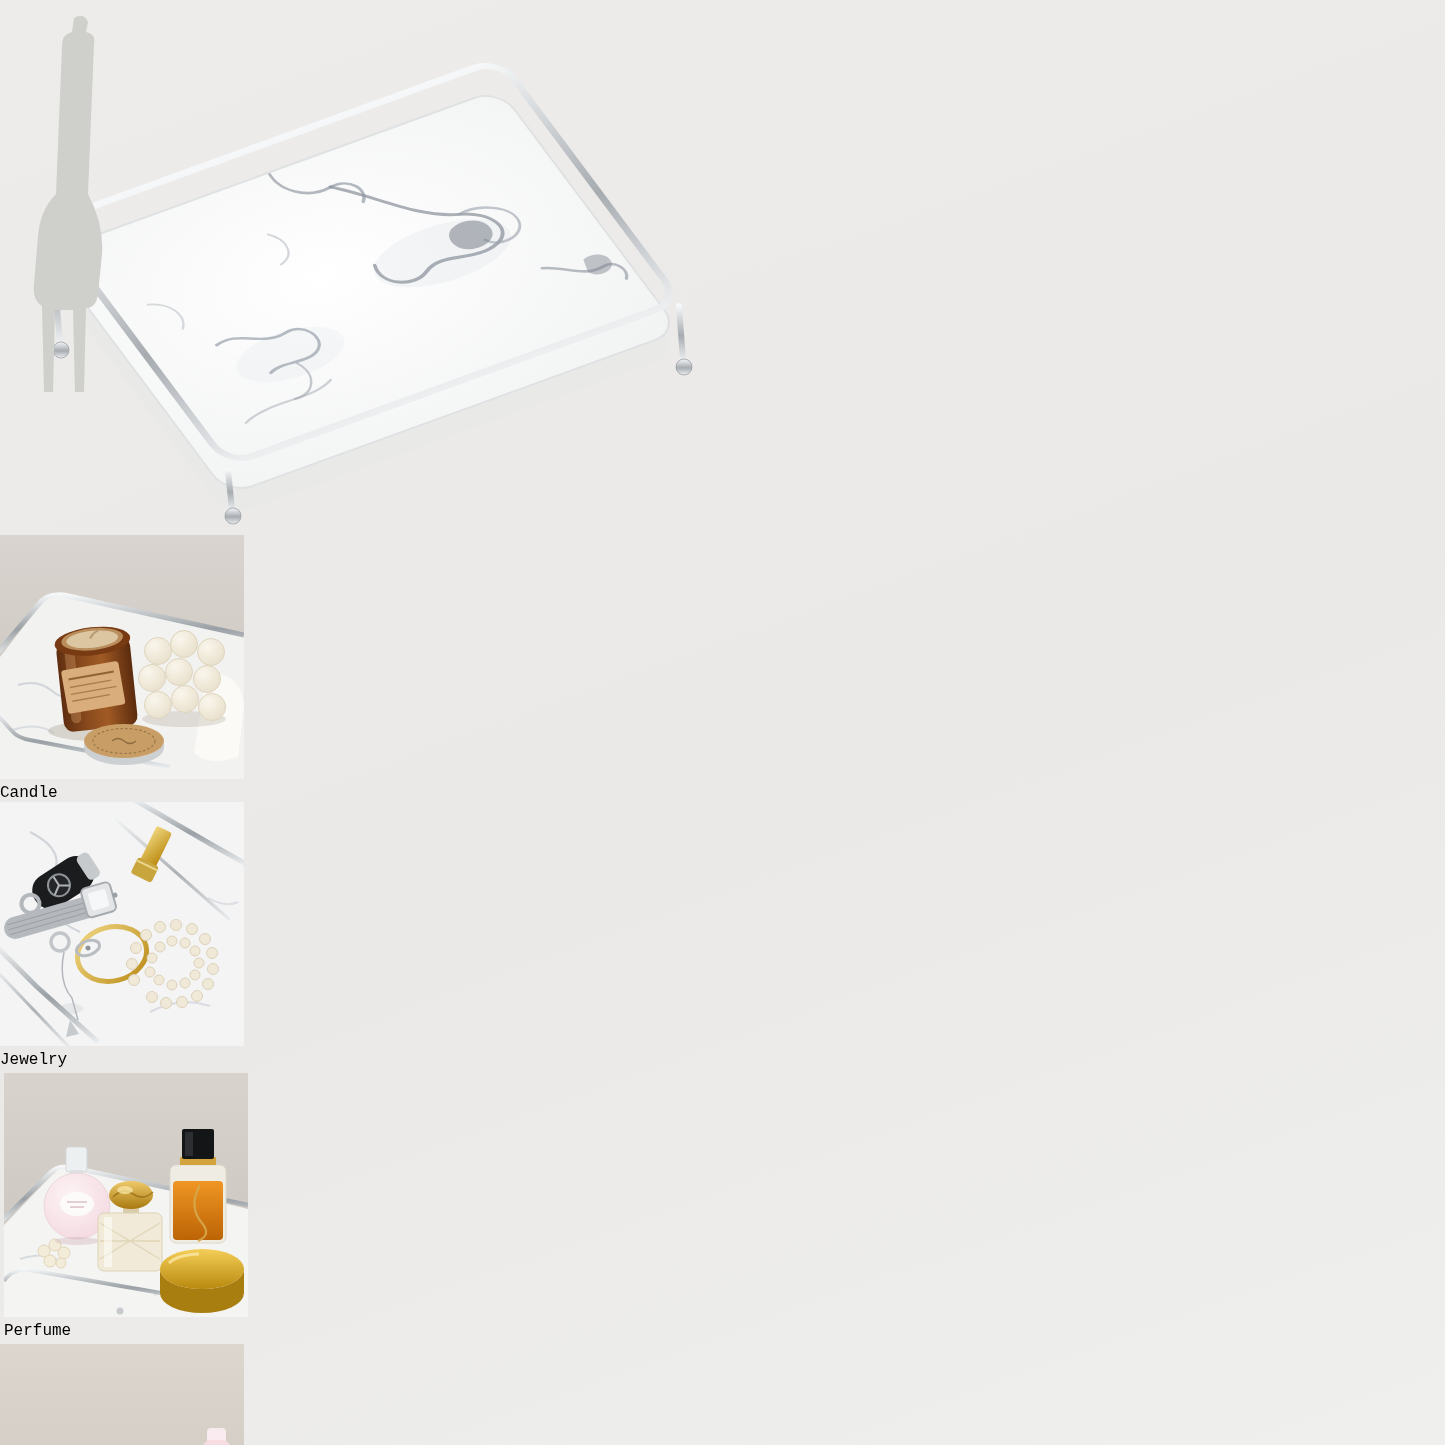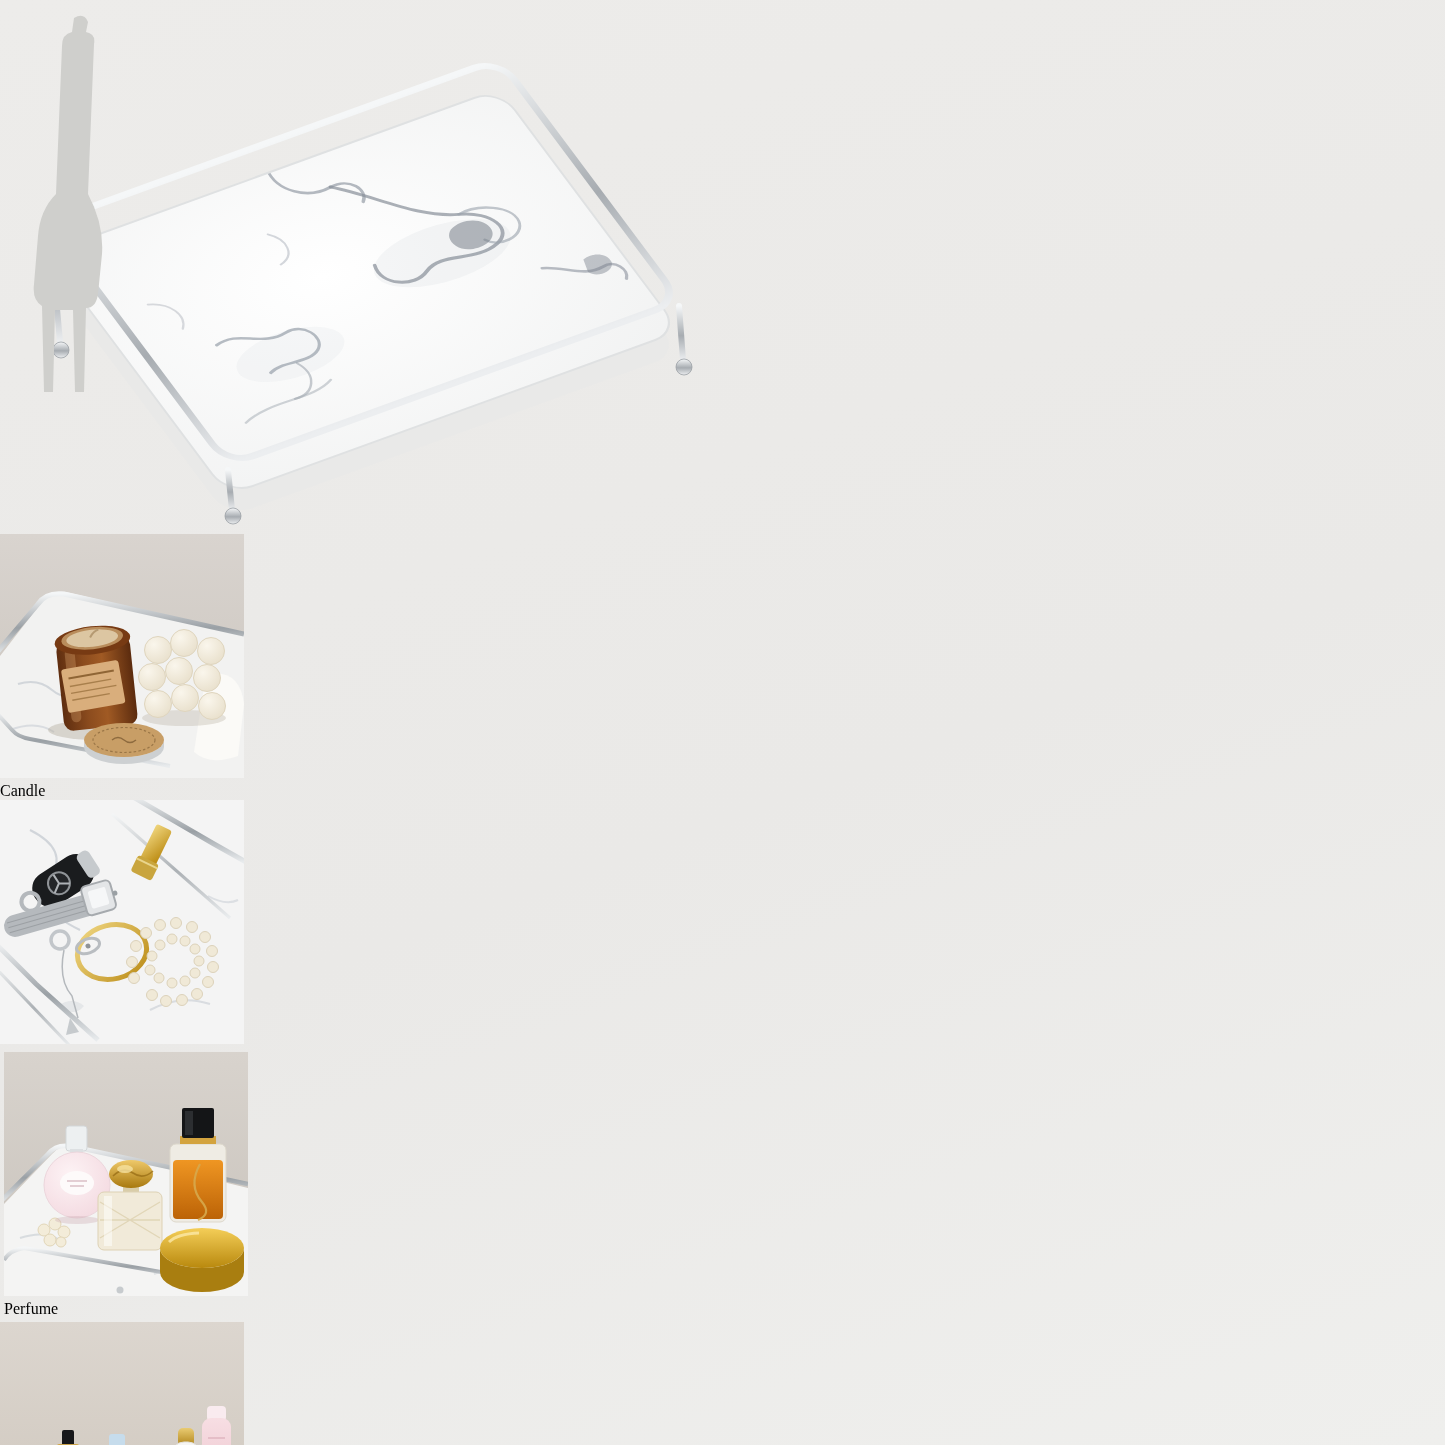--- a/index.html
+++ b/index.html
@@ -1,19 +1,19 @@
 <!DOCTYPE html>
 <html><head>
 <meta charset="utf-8">
 <style>
   html,body{margin:0;padding:0;background:#e9e8e6;}
   .stage{
     position:relative;width:1445px;height:1445px;overflow:hidden;
     background:linear-gradient(160deg,#edecea 0%,#eae9e7 55%,#efefed 100%);
-    font-family:Liberation Serif, serif;
+    font-family:Liberation Mono, monospace;
   }
   
   .bgshape{position:absolute;pointer-events:none;}
   .bg-right-panel{left:1196px;top:-20px;width:280px;height:1490px;
     background:linear-gradient(180deg,#e2e2e0 0%,#e6e6e4 60%,#eary;}
   .bg-right-panel{background:linear-gradient(180deg,#e1e1df 0%,#e6e6e4 60%,#eaeae8 100%);filter:blur(7px);}
   .bg-sofa-1{left:-50px;top:540px;width:350px;height:240px;background:#f7f7f6;border-radius:42px;filter:blur(15px);}
   .bg-cushion{left:295px;top:548px;width:150px;height:210px;background:#fbfbfa;border-radius:50% 50% 42% 42%;filter:blur(13px);}
   .bg-sofa-2{left:-40px;top:745px;width:430px;height:210px;background:#ededeb;border-radius:30px;filter:blur(17px);}
   .bg-white-band{left:225px;top:922px;width:1240px;height:305px;background:#f8f8f7;filter:blur(17px);}
@@ -277,20 +277,21 @@
         </g>
         <circle cx="60" cy="140" r="9" fill="none" stroke="#c2c6ca" stroke-width="3.5"></circle>
         <g transform="rotate(-20 88 146)">
           <ellipse cx="88" cy="146" rx="12" ry="7" fill="none" stroke="#b9bdc1" stroke-width="3"></ellipse>
           <circle cx="88" cy="146" r="2.5" fill="#8f9397"></circle>
         </g>
         <path d="M64,150 q-6,30 8,46 l6,22" stroke="#b4b8bc" stroke-width="1.5" fill="none"></path>
         <path d="M70,218 l9,14 l-13,3 z" fill="#c6cacd"></path>
       </svg>
     </div>
+    <figcaption class="label lb-jewelry">Jewelry</figcaption>
   </figure>
 
   
   <figure class="feature" style="margin:4px">
     <div class="feature-circle fc-perfume">
       <svg width="244" height="244" viewBox="0 0 244 244">
         <defs>
           <linearGradient id="p_bg" x1="0" y1="0" x2="0" y2="1">
               <stop offset="0" stop-color="#d8d3cd"></stop>
               <stop offset="1" stop-color="#c8c2bb"></stop>

